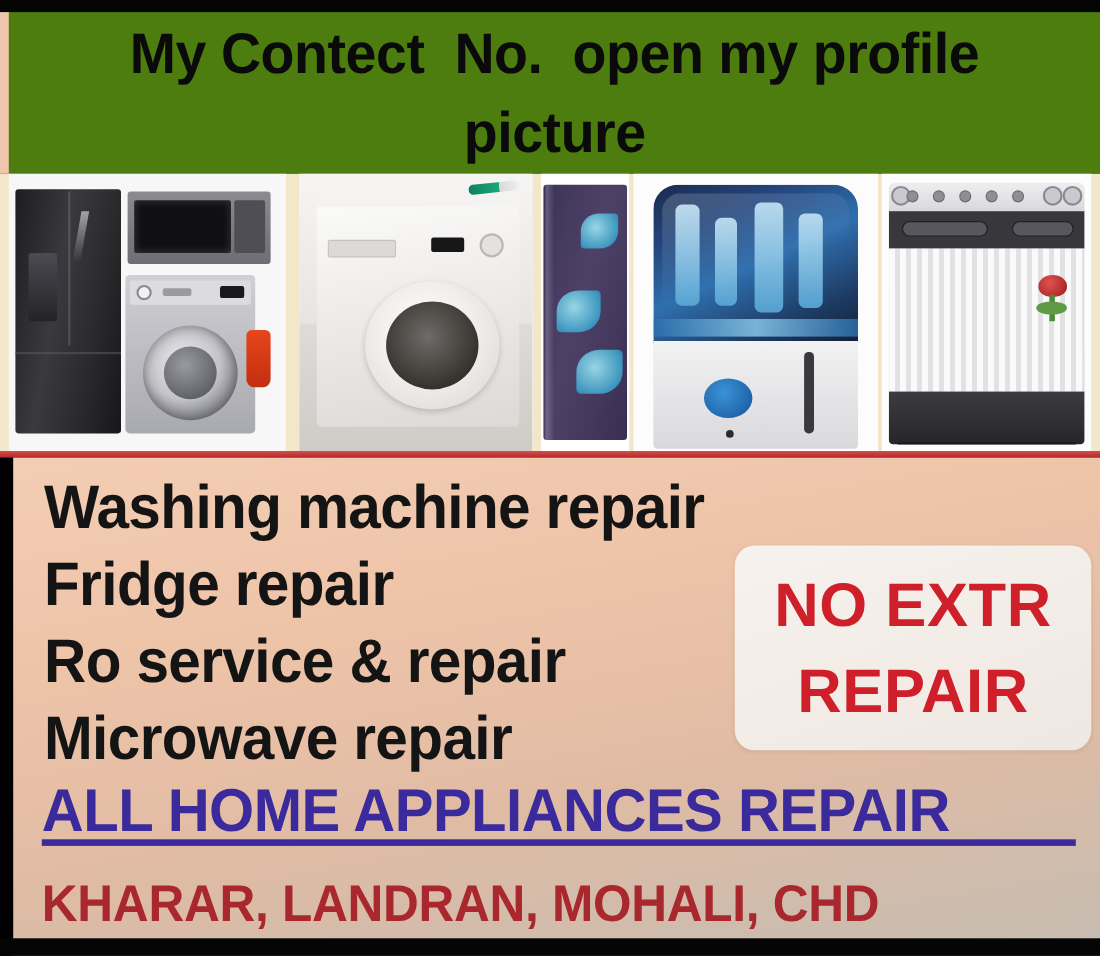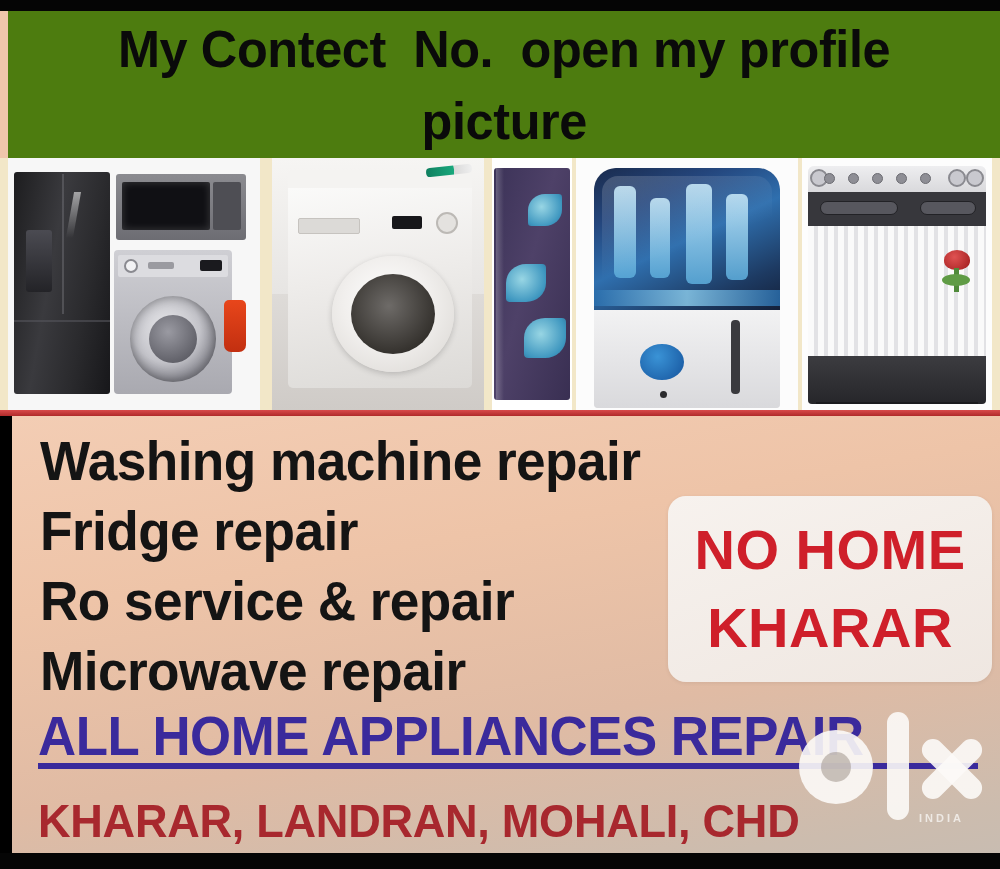--- a/index.html
+++ b/index.html
@@ -550,36 +550,27 @@
   <div class="panel">
 
     <div class="services">
       <div class="svc">Washing machine repair</div>
       <div class="svc">Fridge repair</div>
       <div class="svc">Ro service &amp; repair</div>
       <div class="svc">Microwave repair</div>
     </div>
 
     <div class="badge">
-      <div class="bl">NO HOME</div>
-      <div class="bl">KHARAR</div>
+      <div class="bl">NO EXTR</div>
+      <div class="bl">REPAIR</div>
     </div>
 
     <div class="all-repair">ALL HOME APPLIANCES REPAIR</div>
     <div class="all-repair-underline"></div>
 
     <div class="city-line">KHARAR, LANDRAN, MOHALI, CHD</div>
 
   </div>
 
-  <div class="olx">
-    <div class="o"></div>
-    <div class="l"></div>
-    <div class="x">
-      <span class="s1"></span>
-        <span class="s2"></span>
-    </div>
-    <div class="india">INDIA</div>
-  </div>
 
   <div class="bottom-bar"></div>
 
 </div>
 
 </body></html>

